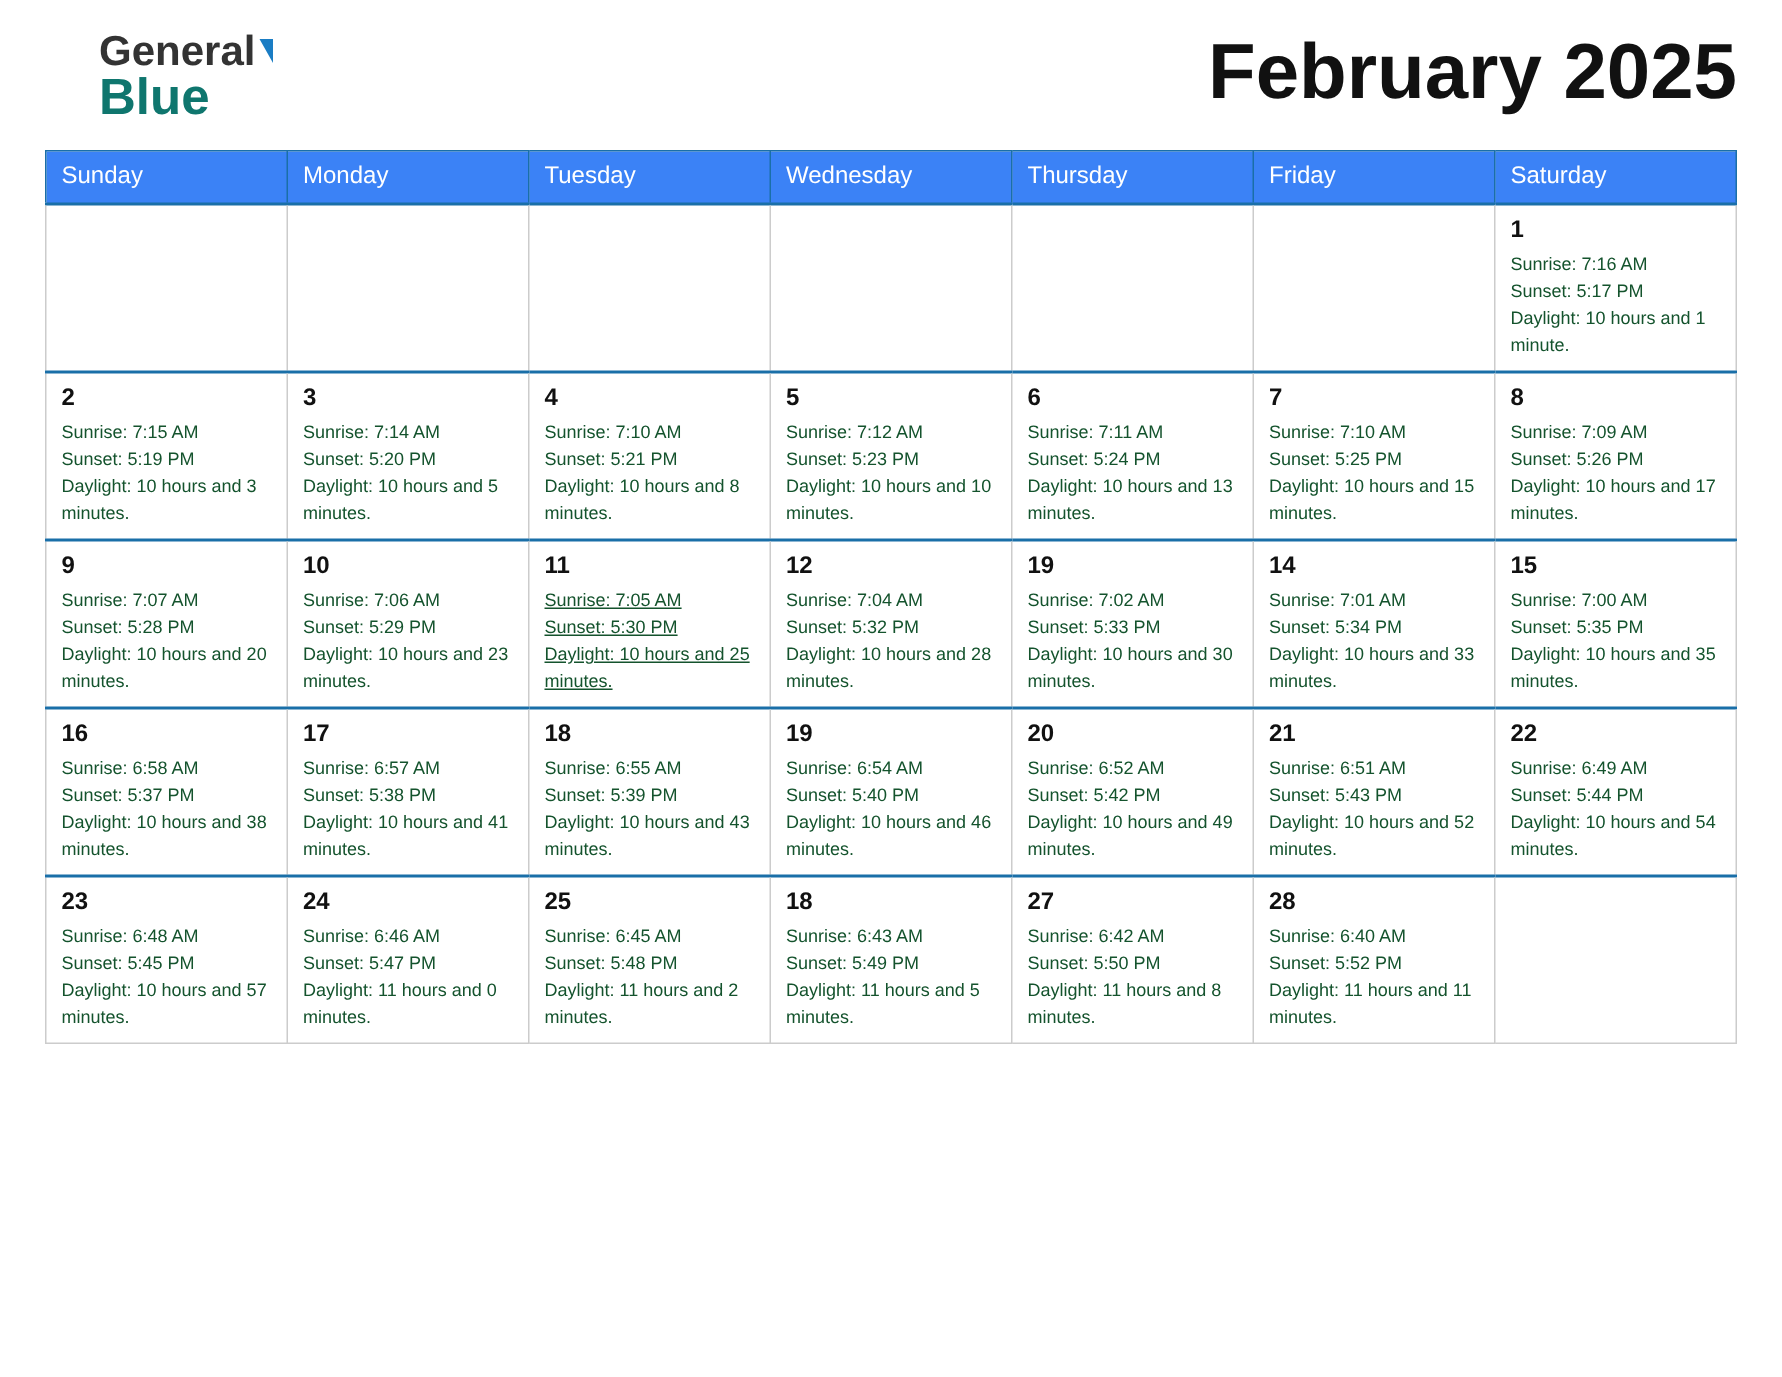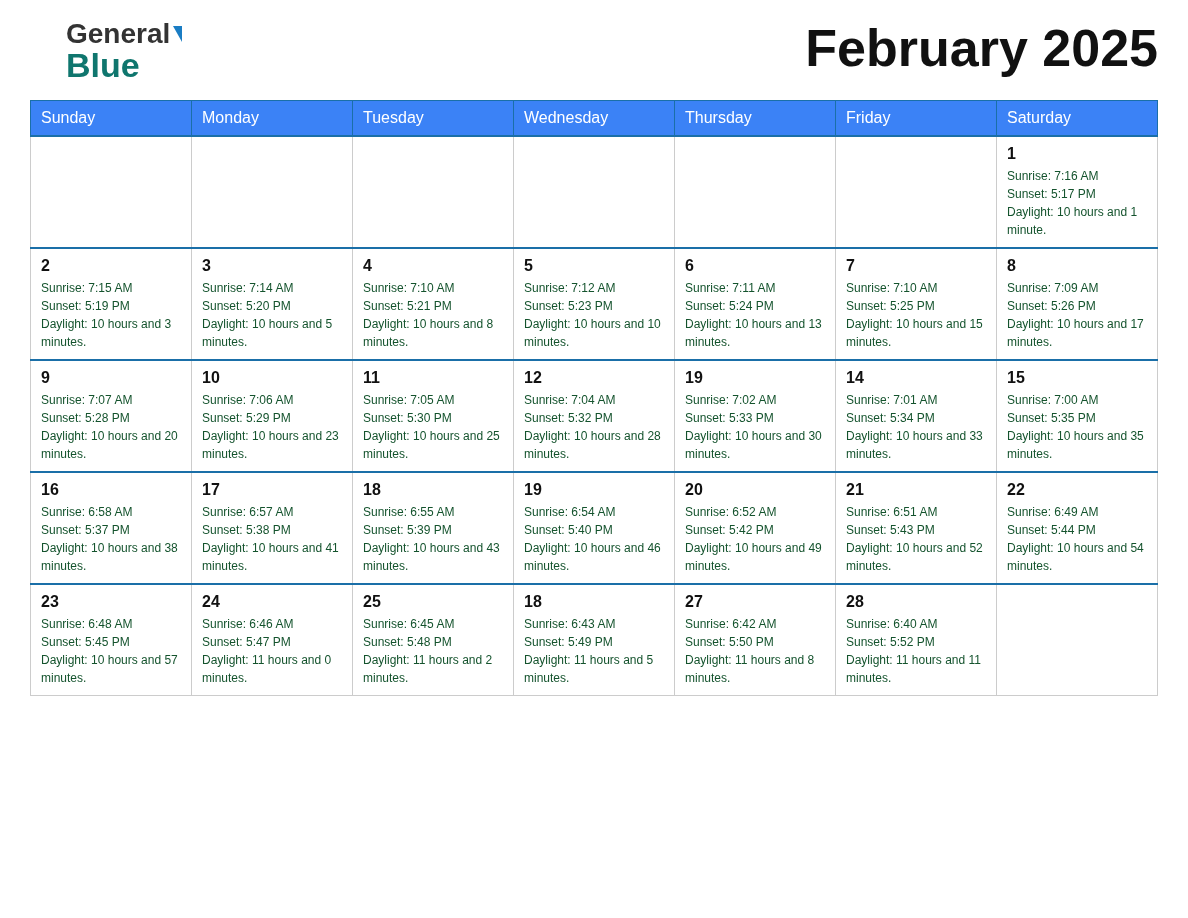--- a/index.html
+++ b/index.html
@@ -208,21 +208,21 @@
 Daylight: 10 hours and 20 minutes.</div>
         </td>
         <td>
           <span class="day-num">10</span>
           <div class="day-info" style="white-space: pre-line;">Sunrise: 7:06 AM
 Sunset: 5:29 PM
 Daylight: 10 hours and 23 minutes.</div>
         </td>
         <td>
           <span class="day-num">11</span>
-          <div class="day-info" style="white-space: pre-line;">Sunrise: 7:05 AM
+          <div class="day-info" style="white-space: pre-line; text-decoration: underline;">Sunrise: 7:05 AM
 Sunset: 5:30 PM
 Daylight: 10 hours and 25 minutes.</div>
         </td>
         <td>
           <span class="day-num">12</span>
           <div class="day-info" style="white-space: pre-line;">Sunrise: 7:04 AM
 Sunset: 5:32 PM
 Daylight: 10 hours and 28 minutes.</div>
         </td>
         <td>

